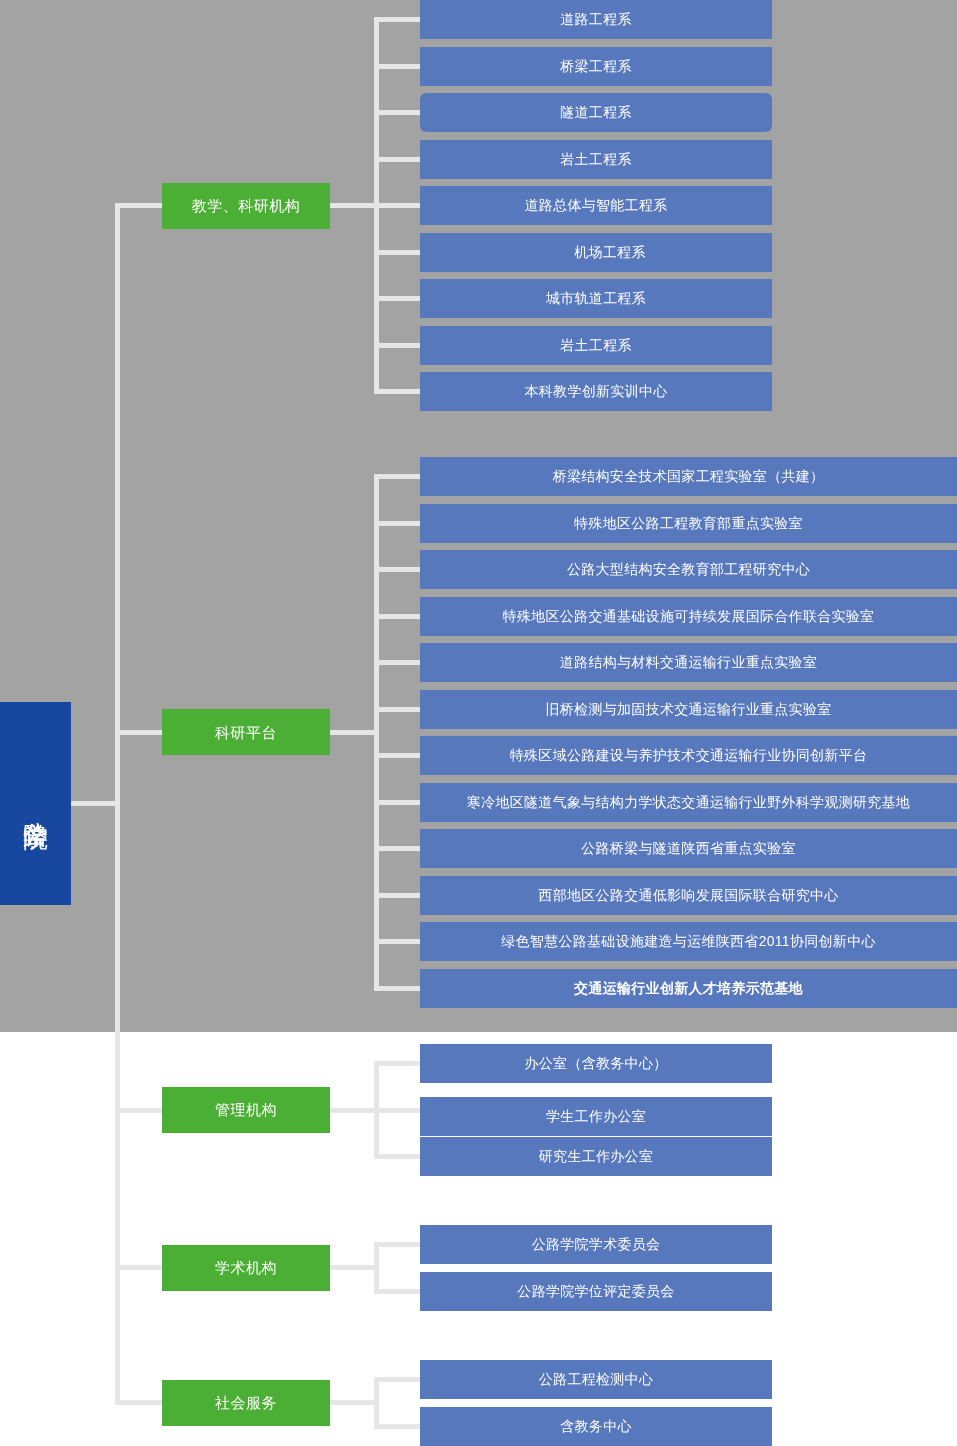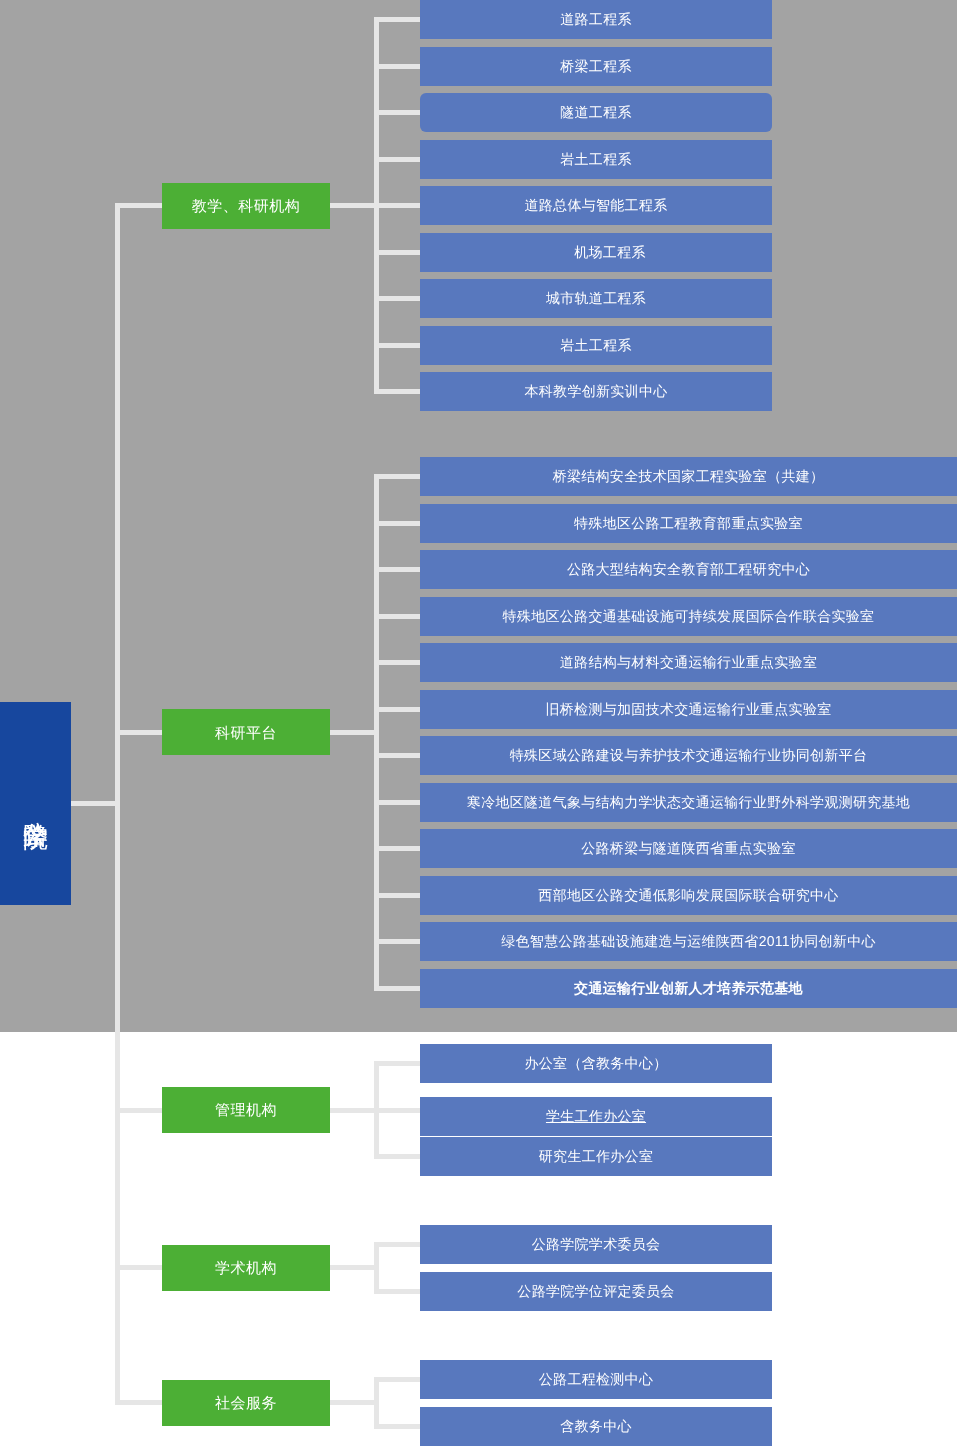--- a/index.html
+++ b/index.html
@@ -132,21 +132,21 @@
       <div class="node leaf-node leaf-wide" style="top: 643px;">道路结构与材料交通运输行业重点实验室</div>
       <div class="node leaf-node leaf-wide" style="top: 689.5px;">旧桥检测与加固技术交通运输行业重点实验室</div>
       <div class="node leaf-node leaf-wide" style="top: 736px;">特殊区域公路建设与养护技术交通运输行业协同创新平台</div>
       <div class="node leaf-node leaf-wide" style="top: 782.5px;">寒冷地区隧道气象与结构力学状态交通运输行业野外科学观测研究基地</div>
       <div class="node leaf-node leaf-wide" style="top: 829px;">公路桥梁与隧道陕西省重点实验室</div>
       <div class="node leaf-node leaf-wide" style="top: 875.5px;">西部地区公路交通低影响发展国际联合研究中心</div>
       <div class="node leaf-node leaf-wide" style="top: 922px;">绿色智慧公路基础设施建造与运维陕西省2011协同创新中心</div>
       <div class="node leaf-node leaf-wide" style="top: 968.5px; font-weight: bold;">交通运输行业创新人才培养示范基地</div>
       <div class="node branch-node" style="top: 709.25px;">科研平台</div>
       <div class="node leaf-node leaf-narrow" style="top: 1044px;">办公室（含教务中心）</div>
-      <div class="node leaf-node leaf-narrow" style="top: 1097px; text-decoration: underline;">学生工作办公室</div>
+      <div class="node leaf-node leaf-narrow" style="top: 1097px;">学生工作办公室</div>
       <div class="node leaf-node leaf-narrow" style="top: 1137px;">研究生工作办公室</div>
       <div class="node branch-node" style="top: 1087px;">管理机构</div>
       <div class="node leaf-node leaf-narrow" style="top: 1225px;">公路学院学术委员会</div>
       <div class="node leaf-node leaf-narrow" style="top: 1271.5px;">公路学院学位评定委员会</div>
       <div class="node branch-node" style="top: 1244.75px;">学术机构</div>
       <div class="node leaf-node leaf-narrow" style="top: 1360px;">公路工程检测中心</div>
       <div class="node leaf-node leaf-narrow" style="top: 1406.5px;">含教务中心</div>
       <div class="node branch-node" style="top: 1379.75px;">社会服务</div>
     </div>
 

